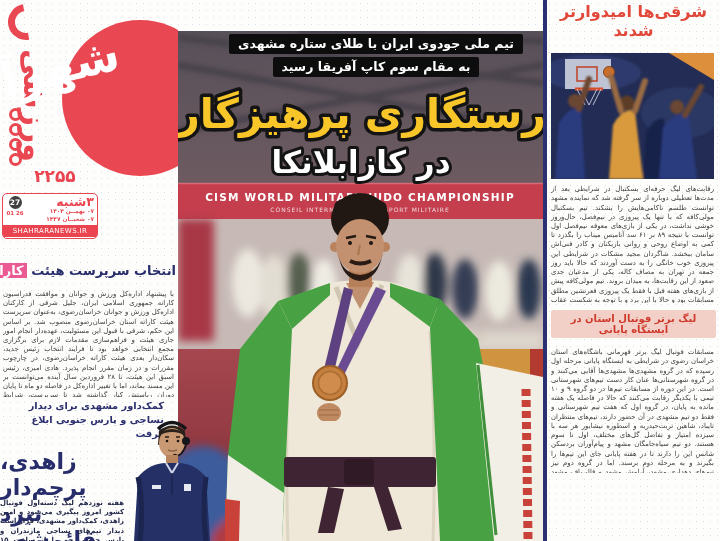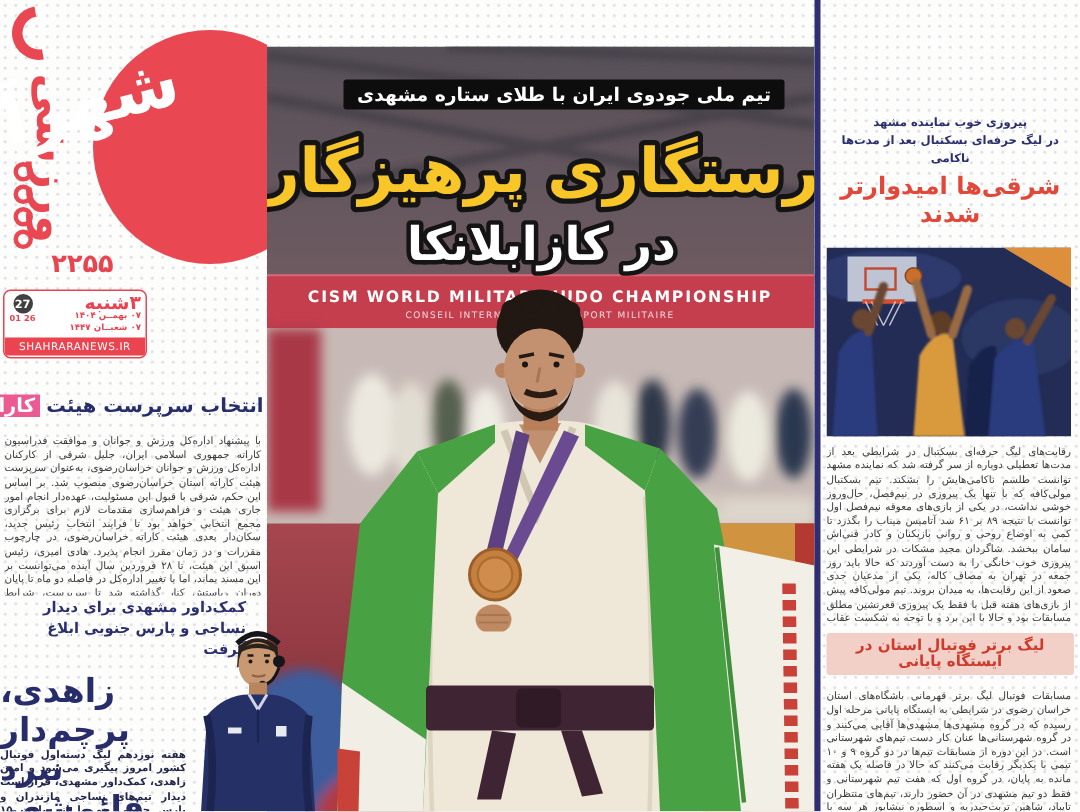--- a/index.html
+++ b/index.html
@@ -45,21 +45,21 @@
   .ref-kicker{position:absolute;left:0;top:399px;width:164px;text-align:right;direction:rtl;
     color:#2b2f6e;font-weight:bold;font-size:9.8px;line-height:14px;}
   .ref-headline{position:absolute;left:0;top:431px;width:121px;direction:rtl;text-align:left;
     color:#272c6b;font-weight:bold;font-size:22px;line-height:26px;}
   .ref-body{position:absolute;left:0;top:492px;width:124px;height:49px;overflow:hidden;direction:rtl;
     text-align:justify;font-size:6.9px;line-height:9.2px;font-weight:600;color:#23284a;}
   .ref-photo{position:absolute;left:128px;top:415px;width:88px;height:126px;z-index:6;}
   
   .photo-area{position:absolute;left:178px;top:31px;width:365px;height:510px;z-index:1;}
   .photo-svg{position:absolute;left:0;top:0;width:365px;height:510px;}
-  .kicker-wrap{position:absolute;left:0;top:19px;width:396px;text-align:center;z-index:3;}
+  .kicker-wrap{position:absolute;left:0;top:0;width:396px;text-align:center;z-index:3;}
   .kicker-line{margin-top:2px;}
   .kicker-strip{display:inline-block;background:#0d0d0d;color:#fff;font-size:12.5px;font-weight:bold;
     padding:2px 9px 3px;border-radius:2px;direction:rtl;}
   .headline-svg{position:absolute;left:0;top:40px;width:365px;height:150px;z-index:3;}
   
   .v-rule{position:absolute;left:543px;top:0;width:4px;height:541px;background:#2c3072;z-index:5;}
   .right-col{position:absolute;left:551px;top:0;width:165px;height:541px;z-index:4;}
   .bb-kicker{margin-top:76px;text-align:center;direction:rtl;color:#2b2f6e;font-weight:bold;
     font-size:7.8px;line-height:12px;}
   .bb-headline{text-align:center;direction:rtl;color:#e2483a;font-weight:bold;font-size:16px;margin-top:2px;}
@@ -180,20 +180,21 @@
         <circle cx="172" cy="212" r="2" fill="#1d1510"></circle>
           <circle cx="193" cy="212" r="2" fill="#1d1510"></circle>
         <path d="M182,214 L180,224" stroke="#a9754f" stroke-width="2"></path>
         <path d="M160,220 Q163,248 182,250 Q201,248 205,220 Q202,242 182,244 Q162,242 160,220 Z" fill="#2a1c14"></path>
         <path d="M172,230 Q182,235 193,230" stroke="#2a1c14" stroke-width="4" fill="none"></path>
       </g>
     </svg>
 
     <div class="kicker-wrap">
       <div class="kicker-line"><span class="kicker-strip">تیم ملی جودوی ایران با طلای ستاره مشهدی</span></div>
+      <div class="kicker-line"><span class="kicker-strip">به مقام سوم کاپ آفریقا رسید</span></div>
     </div>
 
     <svg class="headline-svg" viewBox="0 0 365 150">
       <text x="183" y="57" text-anchor="middle" font-size="41" font-weight="bold" fill="#f9c62a" stroke="#141414" stroke-width="7" stroke-linejoin="round" paint-order="stroke">رستگاری پرهیزگار</text>
       <text x="183" y="102" text-anchor="middle" font-size="31" font-weight="bold" fill="#ffffff" stroke="#141414" stroke-width="6" stroke-linejoin="round" paint-order="stroke">در کازابلانکا</text>
     </svg>
   </main>
 
   <aside class="left-col">
     <div class="logo-wrap">
@@ -256,24 +257,20 @@
       <path d="M38,48 L44,58 L50,48" stroke="#cfd4e8" stroke-width="2" fill="none"></path>
       <line x1="44" y1="58" x2="44" y2="80" stroke="#1c2550" stroke-width="1.6"></line>
       <rect x="24" y="70" width="9" height="4" fill="#e8eaf2"></rect>
       <rect x="56" y="69" width="7" height="7" fill="#e8eaf2"></rect>
     </svg>
   </aside>
 
   <div class="v-rule"></div>
 
   <aside class="right-col">
-    <div class="bb-kicker">
-      <div>پیروزی خوب نماینده مشهد</div>
-      <div>در لیگ حرفه‌ای بسکتبال بعد از مدت‌ها ناکامی</div>
-    </div>
     <h2 class="bb-headline">شرقی‌ها امیدوارتر شدند</h2>
 
     <div class="bb-photo">
       <svg viewBox="0 0 163 126" width="163" height="126">
         <defs>
             <filter id="bblur">
               <feGaussianBlur stdDeviation="0.8"></feGaussianBlur>
             </filter>
           </defs>
         <rect x="0" y="0" width="163" height="126" fill="#222c54"></rect>

